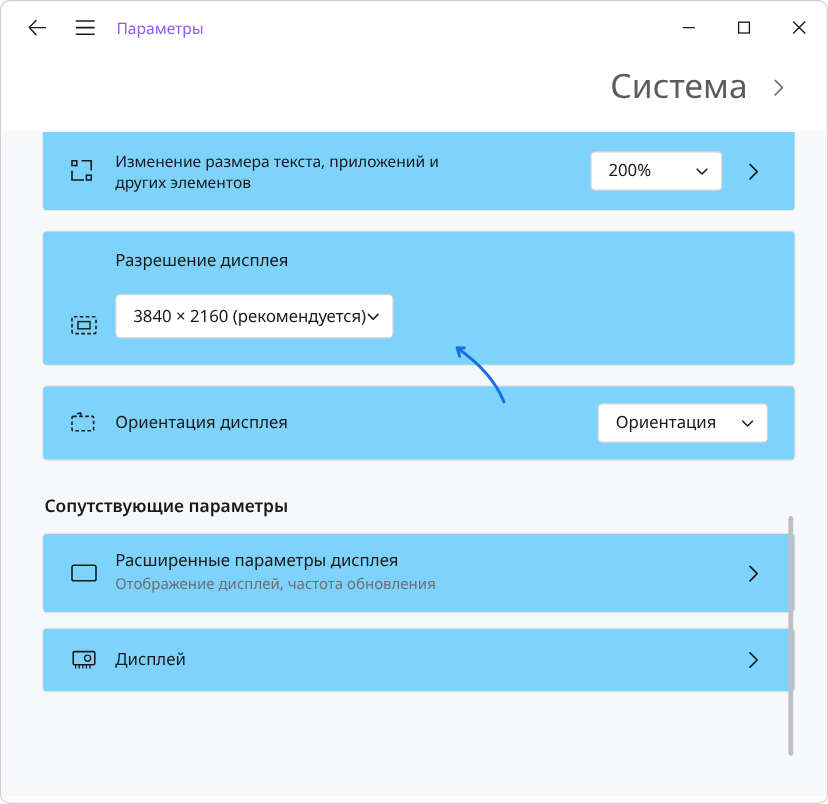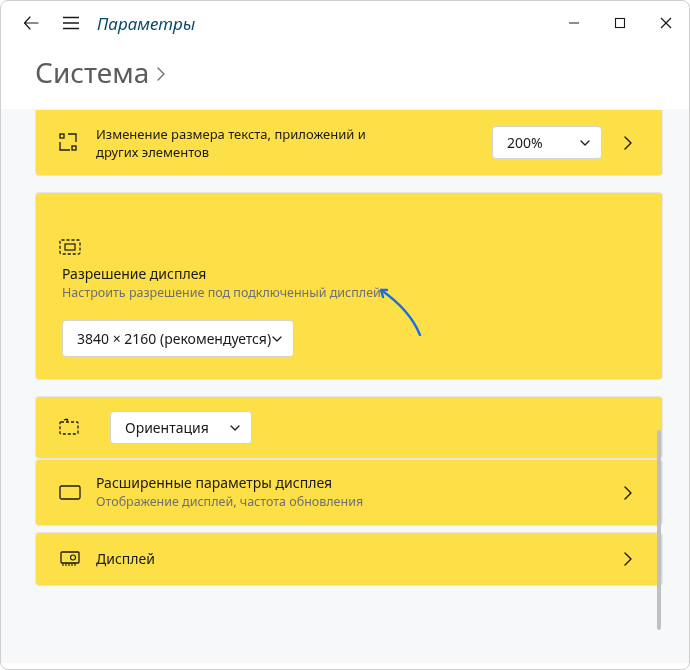--- a/index.html
+++ b/index.html
@@ -27,41 +27,41 @@
     width: 40px; height: 40px;
     display: flex; align-items: center; justify-content: center;
     cursor: pointer;
   }
   .titlebar .menu {
     width: 40px; height: 40px;
     display: flex; align-items: center; justify-content: center;
     cursor: pointer;
   }
   .titlebar .title {
-    font-size: 17px;
-    color: #0c4a6e;
+    font-size: 13px;
+    color: #8b5cf6;
     margin-left: 6px;
-    font-style: italic;
   }
   .win-controls {
     margin-left: auto;
     display: flex;
   }
   .win-controls .ctl {
     width: 46px; height: 40px;
     display: flex; align-items: center; justify-content: center;
     cursor: pointer;
   }
 
   
   .breadcrumb {
     display: flex;
     align-items: baseline;
-    gap: 6px;
+    gap: 20px;
     padding: 8px 34px 18px 34px;
+    justify-content: flex-end;
   }
   .breadcrumb .parent {
     font-size: 28px;
     font-weight: 400;
     color: #5c5c5c;
     cursor: pointer;
   }
   .breadcrumb .sep {
     color: #5c5c5c;
     font-size: 20px;
@@ -92,24 +92,24 @@
     position: absolute;
     right: 2px;
     top: 320px;
     width: 4px;
     height: 200px;
     background: #c0c0c4;
     border-radius: 2px;
   }
 
   .card {
-    background: #fde047;
+    background: #7dd3fc;
     border: 1px solid #e6e6e8;
     border-radius: 4px;
-    margin-bottom: 0;
+    margin-bottom: 12px;
     padding: 14px 22px;
     display: flex;
     align-items: center;
   }
   .card.first {
     border-top: none;
     border-top-left-radius: 0;
     border-top-right-radius: 0;
     margin-top: 0;
   }
@@ -159,22 +159,21 @@
     display: flex; align-items: center; justify-content: center;
     cursor: pointer;
   }
 
   .res-card {
     display: block;
     padding: 16px 22px 22px 22px;
   }
   .res-card .res-head {
     display: flex;
-    align-items: flex-start;
-    flex-direction: column;
+    align-items: flex-end;
   }
   .res-card .res-icon {
     width: 34px; flex: 0 0 34px;
     display: flex; align-items: center; justify-content: flex-start;
     margin-top: 22px;
   }
   .res-card .res-body {
     flex: 1;
     padding-left: 4px;
   }
@@ -282,49 +281,52 @@
     <div class="card res-card" style="margin-top:16px;">
       <div class="res-head">
         <div class="res-icon">
           <svg width="24" height="20" viewBox="0 0 24 20">
             <rect x="2" y="2" width="20" height="14" rx="1.5" stroke="#1a1a1a" stroke-width="1.3" fill="none" stroke-dasharray="3 2"></rect>
             <rect x="7" y="6" width="10" height="6" stroke="#1a1a1a" stroke-width="1.2" fill="none"></rect>
           </svg>
         </div>
         <div class="res-body">
           <div class="row-title">Разрешение дисплея</div>
-          <div class="row-sub">Настроить разрешение под подключенный дисплей</div>
           <div class="res-select">
             <span>3840 × 2160 (рекомендуется)</span>
             <svg width="12" height="12" viewBox="0 0 12 12">
               <path d="M2 4 L6 8 L10 4" stroke="#1a1a1a" stroke-width="1.3" fill="none" stroke-linecap="round" stroke-linejoin="round"></path>
             </svg>
           </div>
         </div>
       </div>
     </div>
 
     <div class="card" style="margin-top:16px;">
       <div class="icon">
         <svg width="24" height="20" viewBox="0 0 24 20">
           <rect x="2" y="4" width="18" height="12" rx="1" stroke="#1a1a1a" stroke-width="1.3" fill="none" stroke-dasharray="3 2"></rect>
           <path d="M6 2 A4 4 0 0 1 10 2" stroke="#1a1a1a" stroke-width="1.2" fill="none"></path>
           <path d="M10 2 l-1.5 -1.2 M10 2 l-1.5 1.2" stroke="#1a1a1a" stroke-width="1.1" fill="none"></path>
         </svg>
       </div>
+      <div class="text">
+        <div class="row-title">Ориентация дисплея</div>
+      </div>
       <div class="right">
         <div class="select-box" style="min-width:140px;">
           <span>Ориентация</span>
           <svg width="12" height="12" viewBox="0 0 12 12">
             <path d="M2 4 L6 8 L10 4" stroke="#1a1a1a" stroke-width="1.3" fill="none" stroke-linecap="round" stroke-linejoin="round"></path>
           </svg>
         </div>
       </div>
     </div>
 
+    <div class="section-heading">Сопутствующие параметры</div>
 
     <div class="card">
       <div class="icon">
         <svg width="24" height="20" viewBox="0 0 24 20">
           <rect x="2" y="3" width="20" height="13" rx="1.5" stroke="#1a1a1a" stroke-width="1.3" fill="none"></rect>
         </svg>
       </div>
       <div class="text">
         <div class="row-title">Расширенные параметры дисплея</div>
         <div class="row-sub">Отображение дисплей, частота обновления</div>

